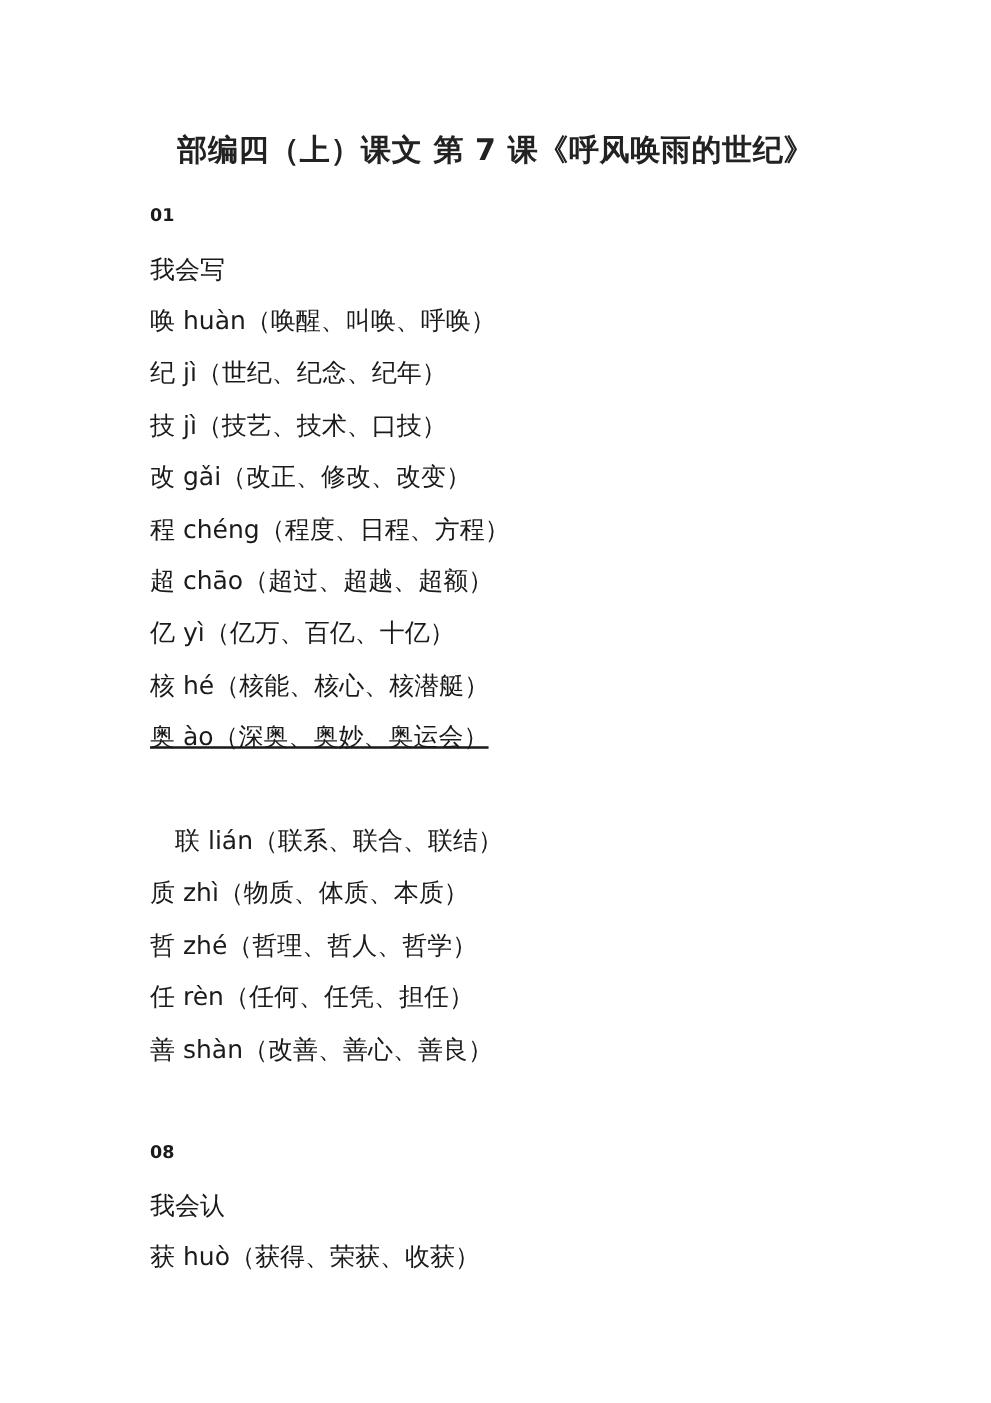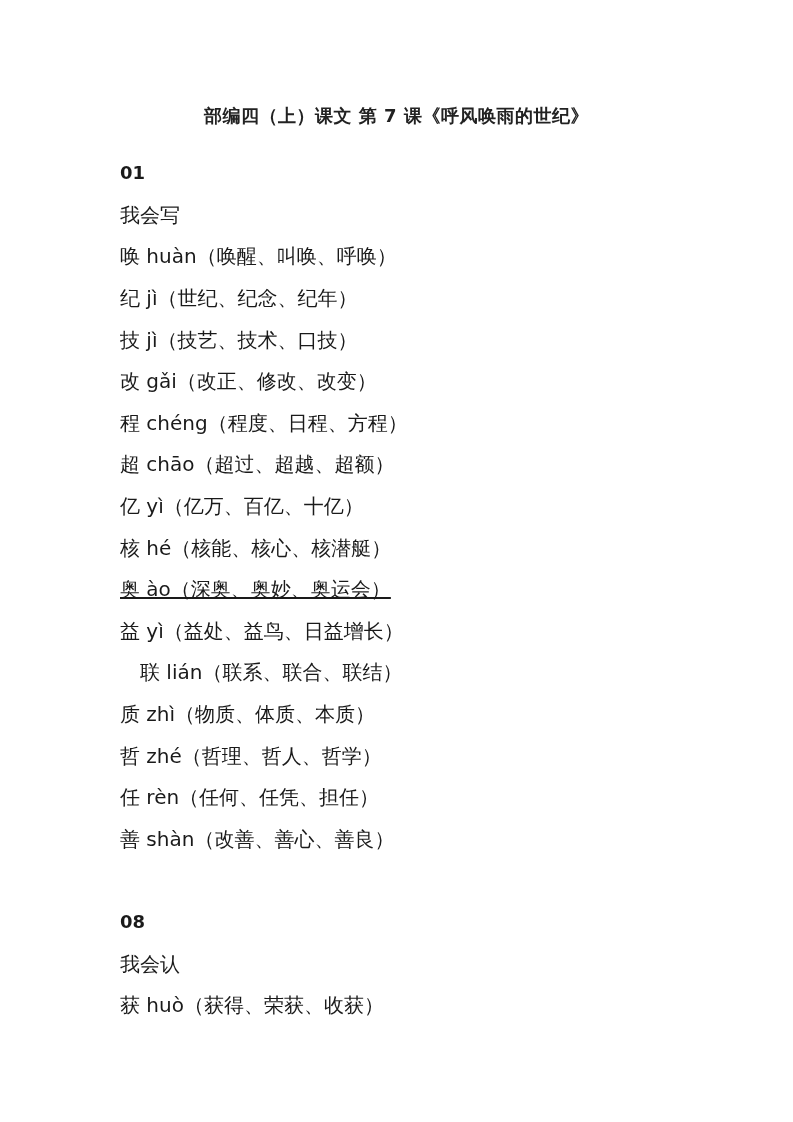--- a/index.html
+++ b/index.html
@@ -21,36 +21,36 @@
       top: 0;
       width: 793px;
       height: 1122px;
     }
     .title {
       position: absolute;
       left: 0;
       top: 104px;
       width: 793px;
       text-align: center;
-      font-size: 18px;
+      font-size: 24px;
       font-weight: bold;
       color: #222222;
       letter-spacing: 0.5px;
     }
     .line {
       position: absolute;
       left: 120px;
       font-size: 20px;
       line-height: 18px;
       color: #1a1a1a;
       white-space: nowrap;
     }
     .section-num {
       font-weight: bold;
-      font-size: 18px;
+      font-size: 14px;
       text-align: center;
     }
   </style>
 </head>
 <body>
 
 <div class="page">
   <div class="title">部编四（上）课文  第 7 课《呼风唤雨的世纪》</div>
 
   <div class="line section-num" style="top:164px;">01</div>
@@ -58,21 +58,20 @@
 
   <div class="line" style="top:247px;">唤 huàn（唤醒、叫唤、呼唤）</div>
   <div class="line" style="top:289px;">纪 jì（世纪、纪念、纪年）</div>
   <div class="line" style="top:331px;">技 jì（技艺、技术、口技）</div>
   <div class="line" style="top:372px;">改 gǎi（改正、修改、改变）</div>
   <div class="line" style="top:414px;">程 chéng（程度、日程、方程）</div>
   <div class="line" style="top:455px;">超 chāo（超过、超越、超额）</div>
   <div class="line" style="top:497px;">亿 yì（亿万、百亿、十亿）</div>
   <div class="line" style="top:539px;">核 hé（核能、核心、核潜艇）</div>
   <div class="line" style="top:580px;text-decoration:underline;">奥 ào（深奥、奥妙、奥运会）</div>
-  <div class="line" style="top:622px;">益 yì（益处、益鸟、日益增长）</div>
   <div class="line" style="top:663px;margin-left:20px;">联 lián（联系、联合、联结）</div>
   <div class="line" style="top:705px;">质 zhì（物质、体质、本质）</div>
   <div class="line" style="top:747px;">哲 zhé（哲理、哲人、哲学）</div>
   <div class="line" style="top:788px;">任 rèn（任何、任凭、担任）</div>
   <div class="line" style="top:830px;">善 shàn（改善、善心、善良）</div>
 
   <div class="line section-num" style="top:913px;">08</div>
   <div class="line" style="top:955px;">我会认</div>
   <div class="line" style="top:996px;">获 huò（获得、荣获、收获）</div>
 </div>

